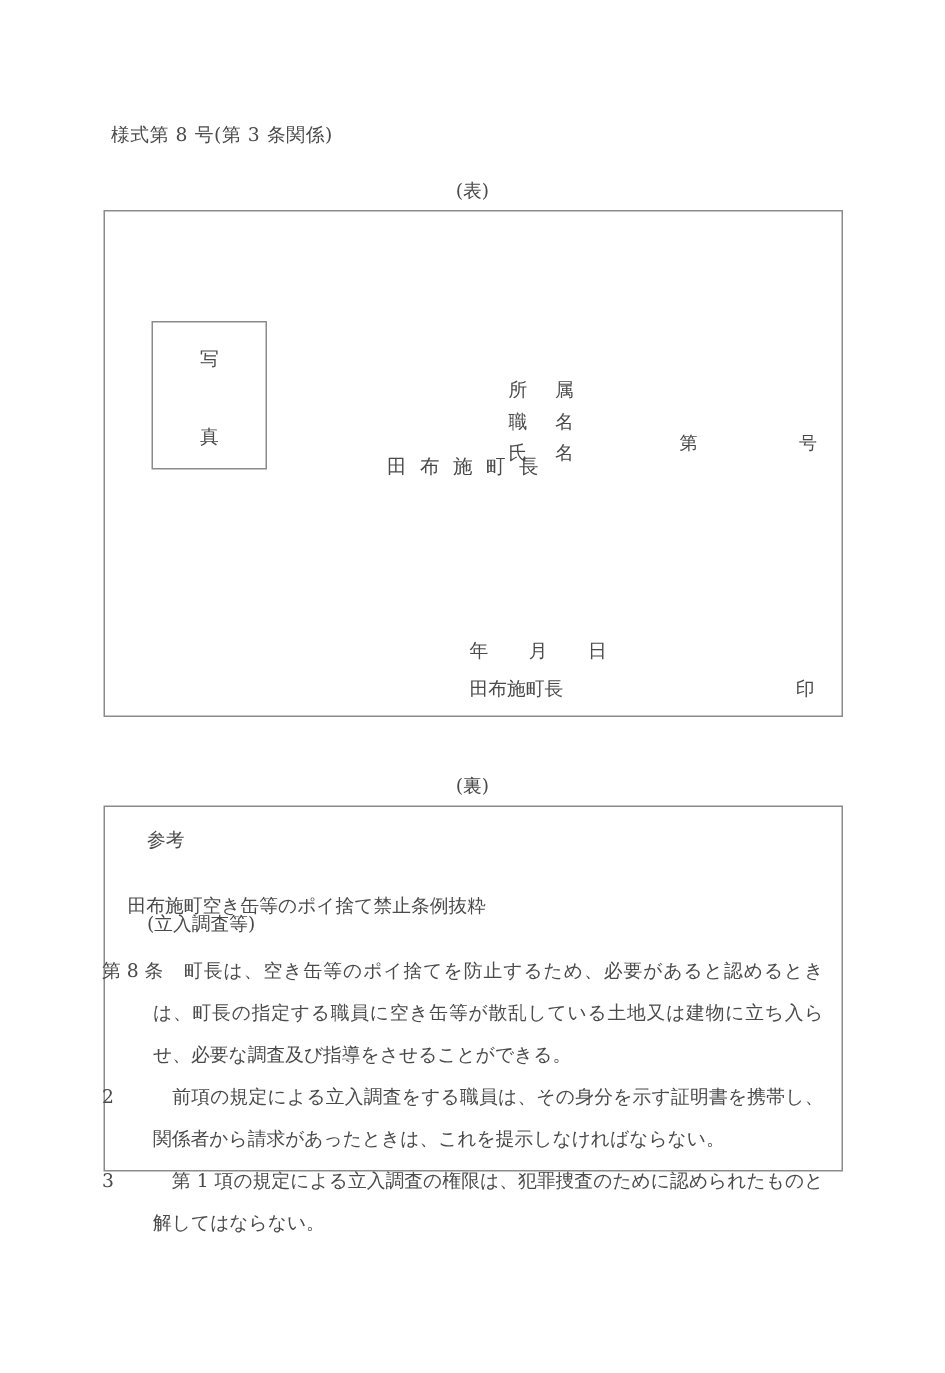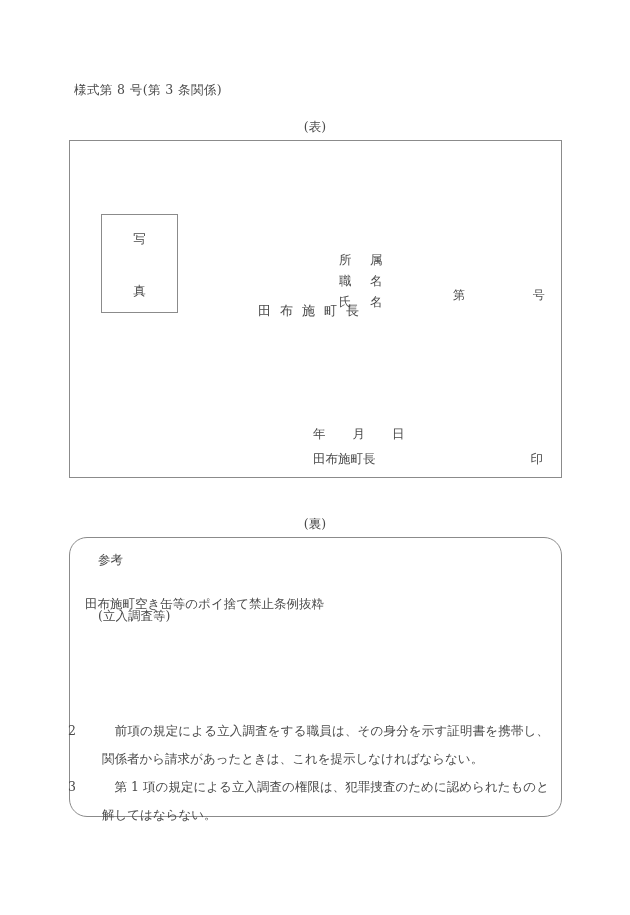--- a/index.html
+++ b/index.html
@@ -41,21 +41,21 @@
   
   .card {
     position: absolute;
     left: 69px;
     width: 493px;
     border: 1px solid #8b8b8b;
     box-sizing: border-box;
     background: #fff;
   }
   #card-front { top: 140px;  height: 338px; }
-  #card-back  { top: 537px;  height: 280px; border-radius: 18px; }
+  #card-back  { top: 537px;  height: 244px; }
 
   
   #doc-number {
     left: 383px;
     top: 146px;
     font-size: 12px;
   }
   #doc-number .sp { display: inline-block; width: 60px; }
 
   #cert-title {
@@ -210,20 +210,23 @@
 <div class="abs side-marker" id="side-marker-back">(裏)</div>
 
 <div class="card" id="card-back">
 
   <div class="abs nowrap" id="ref-heading">参考</div>
 
   <div class="abs nowrap" id="ordinance-title">田布施町空き缶等のポイ捨て禁止条例抜粋</div>
 
   <div class="abs nowrap" id="section-heading">(立入調査等)</div>
 
+  <div class="clause" id="clause-8">
+    <span class="num">第 8 条</span><span>　町長は、空き缶等のポイ捨てを防止するため、必要があると認めるときは、町長の指定する職員に空き缶等が散乱している土地又は建物に立ち入らせ、必要な調査及び指導をさせることができる。</span>
+  </div>
 
   <div class="clause" id="clause-2">
     <span class="num">2</span><span>　前項の規定による立入調査をする職員は、その身分を示す証明書を携帯し、関係者から請求があったときは、これを提示しなければならない。</span>
   </div>
 
   <div class="clause" id="clause-3">
     <span class="num">3</span><span>　第 1 項の規定による立入調査の権限は、犯罪捜査のために認められたものと解してはならない。</span>
   </div>
 
 </div>

